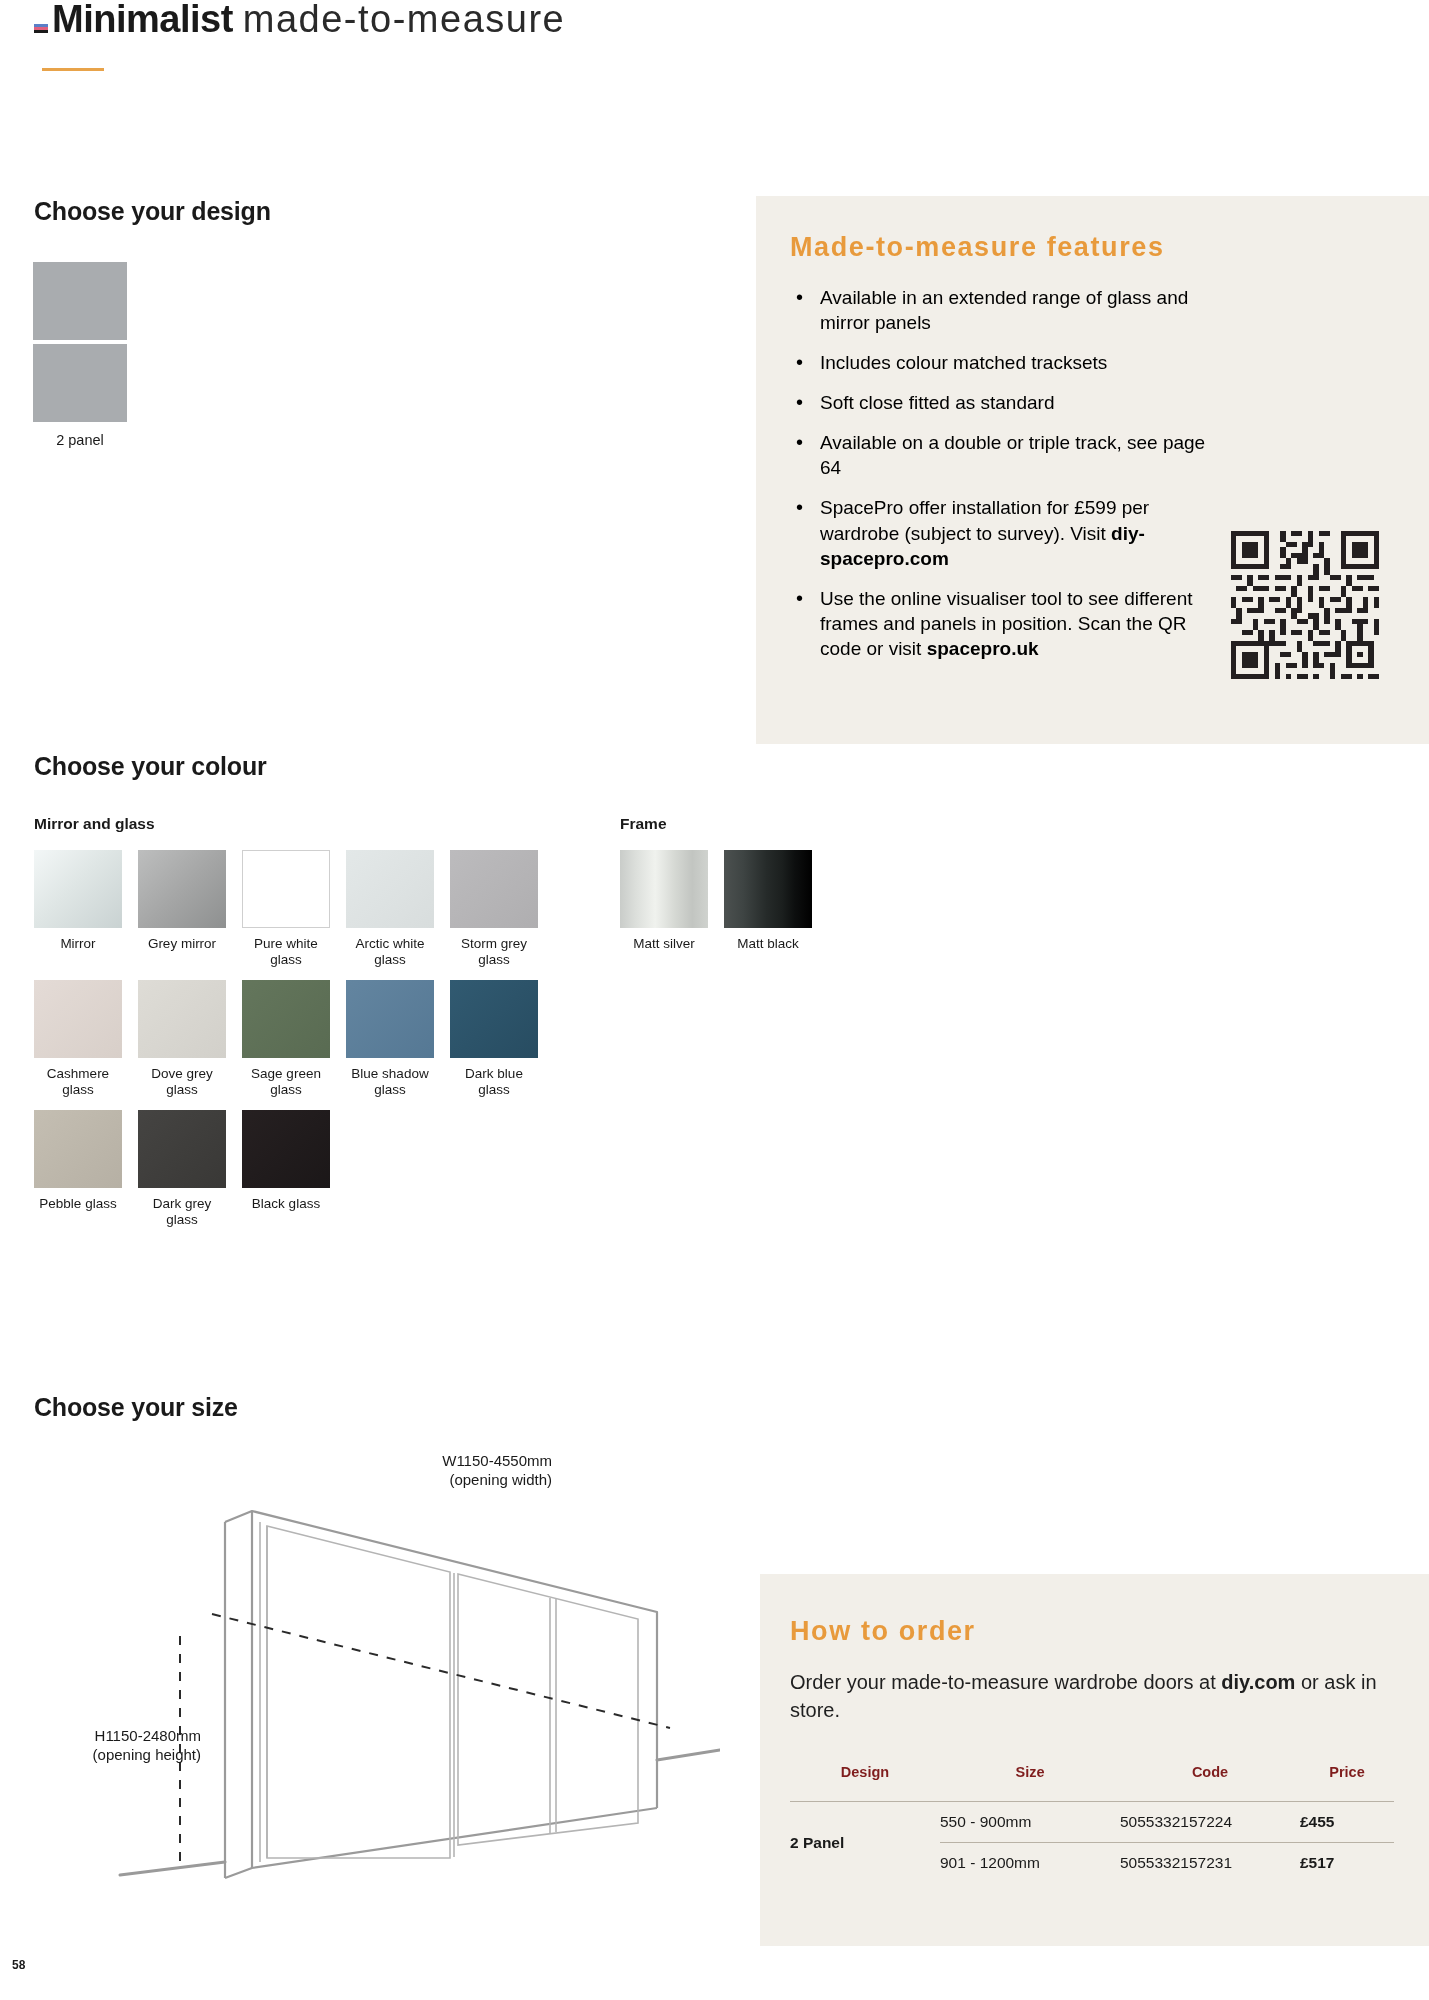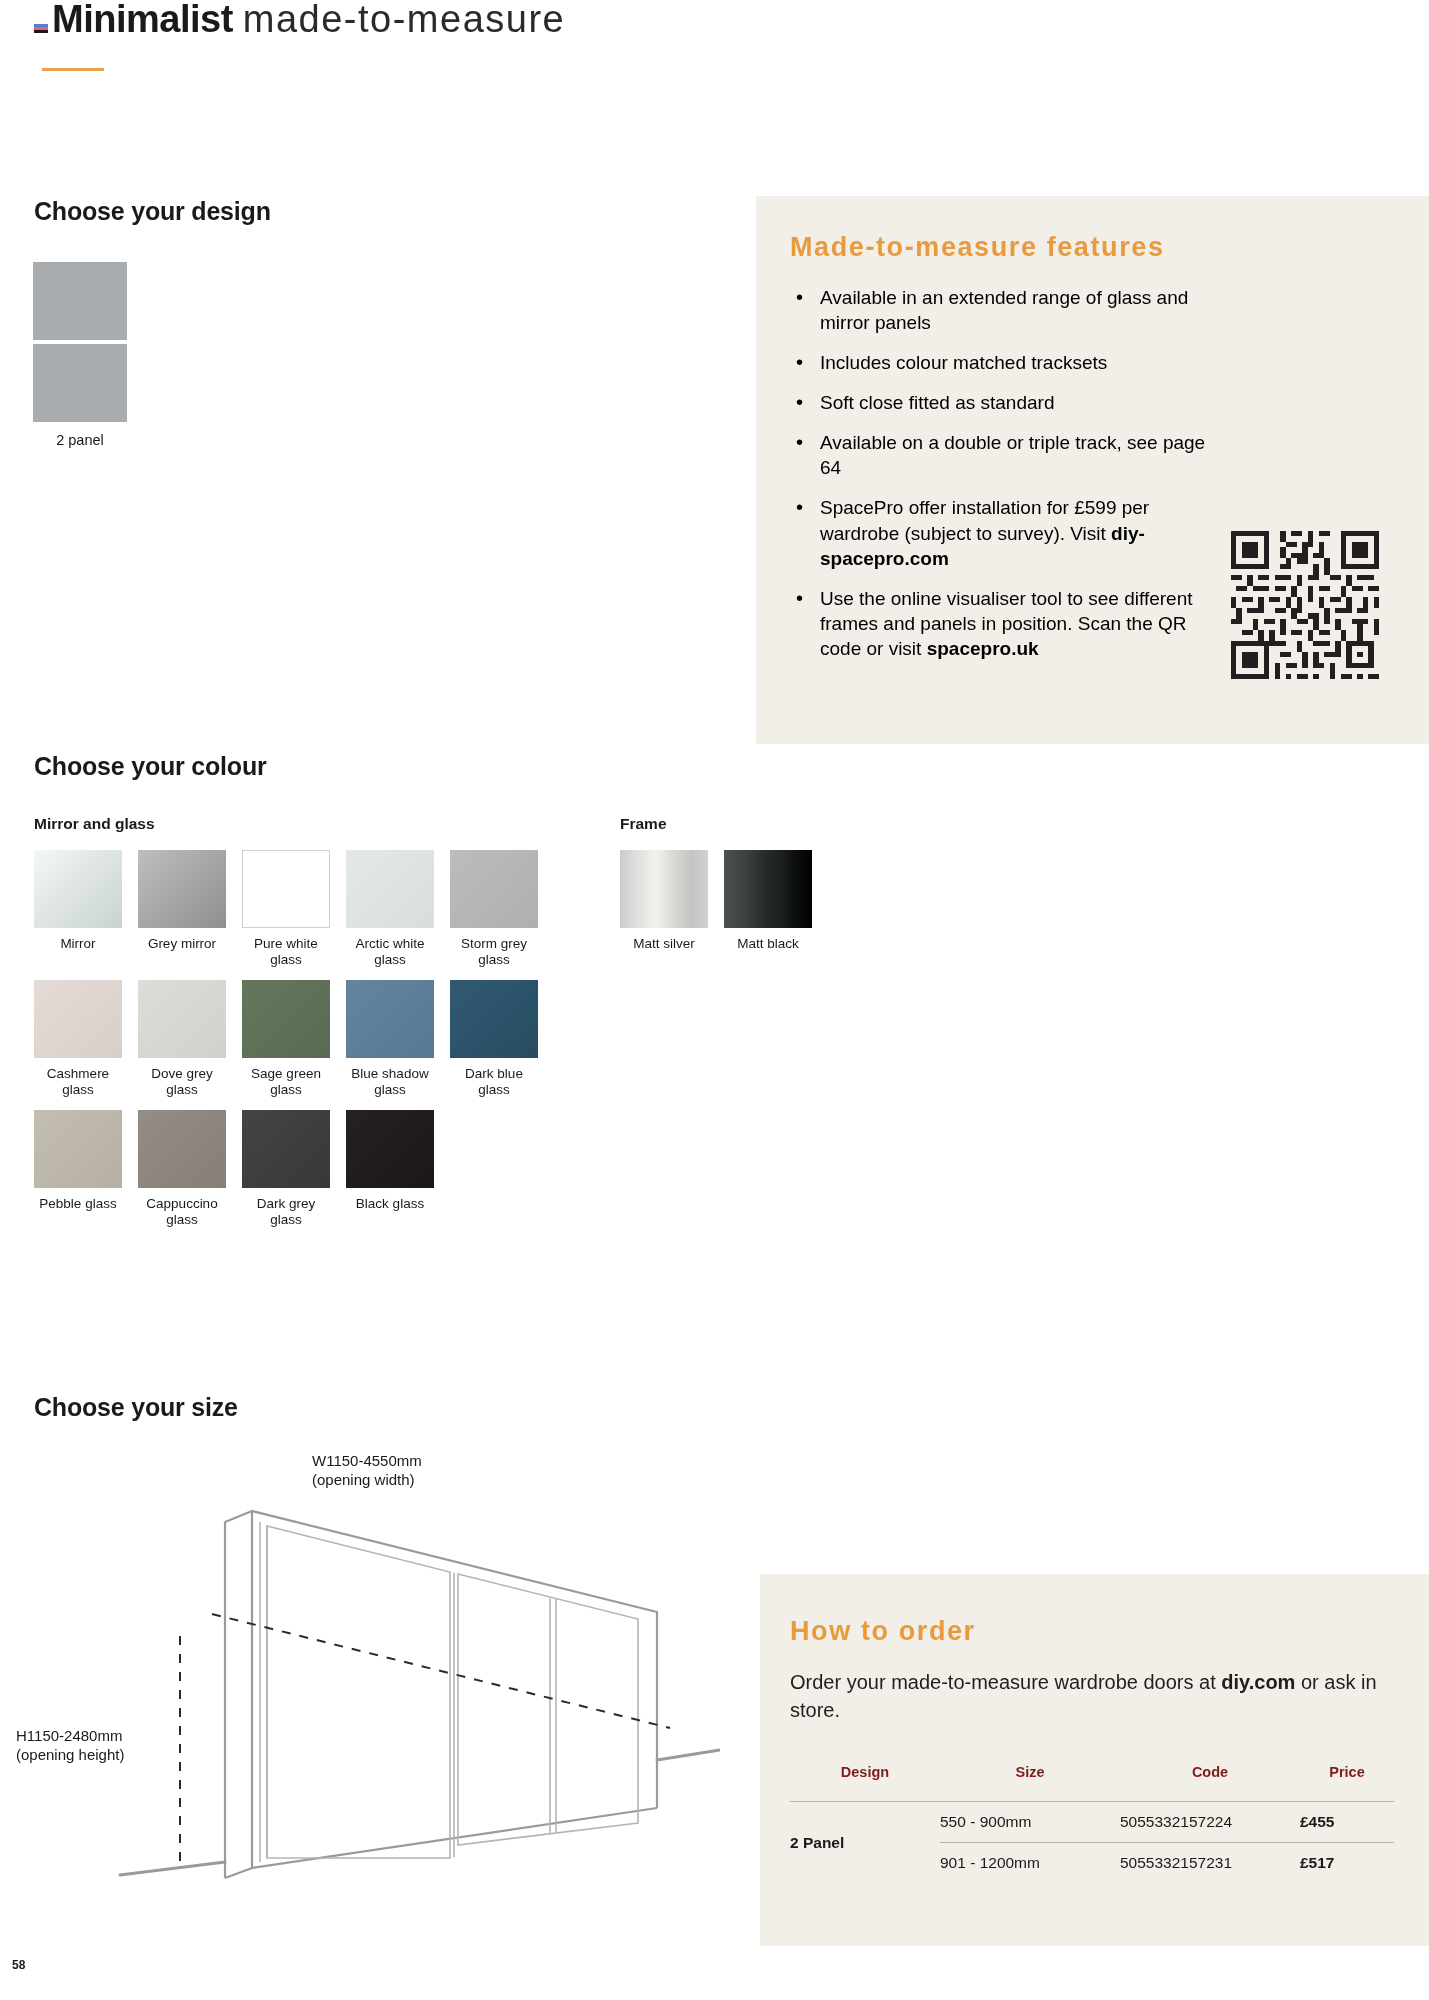--- a/index.html
+++ b/index.html
@@ -71,21 +71,21 @@
   .swatch-name {
     margin-top: 8px; font-size: 13.5px; line-height: 1.18;
     text-align: center; width: 88px; color: #1a1a1a;
   }
   .frame-grid { position: absolute; display: flex; gap: 16px; }
   .frame-cell { width: 88px; }
 
   
   .size-diagram { position: absolute; left: 20px; top: 1438px; width: 700px; height: 500px; }
   .dim-label {
-    position: absolute; font-size: 15px; line-height: 1.25; text-align: left; color: #1a1a1a;
+    position: absolute; font-size: 15px; line-height: 1.25; text-align: right; color: #1a1a1a;
   }
 
   
   .order {
     position: absolute; left: 760px; top: 1574px;
     width: 669px; height: 372px;
     background: #f2efe9;
     padding: 42px 0 0 30px;
   }
   .order h3 {
@@ -306,24 +306,20 @@
       </div>
       <div class="swatch-cell">
         <div class="swatch" style="background: linear-gradient(135deg, rgb(49, 90, 113) 0%, rgb(39, 76, 97) 100%);"></div>
         <div class="swatch-name">Dark blue glass</div>
       </div>
       <div class="swatch-cell">
         <div class="swatch" style="background: linear-gradient(135deg, rgb(196, 190, 178) 0%, rgb(182, 176, 164) 100%);"></div>
         <div class="swatch-name">Pebble glass</div>
       </div>
       <div class="swatch-cell">
-        <div class="swatch" style="background: linear-gradient(135deg, rgb(147, 141, 133) 0%, rgb(133, 127, 119) 100%);"></div>
-        <div class="swatch-name">Cappuccino glass</div>
-      </div>
-      <div class="swatch-cell">
         <div class="swatch" style="background: linear-gradient(135deg, rgb(69, 68, 66) 0%, rgb(57, 56, 54) 100%);"></div>
         <div class="swatch-name">Dark grey glass</div>
       </div>
       <div class="swatch-cell">
         <div class="swatch" style="background: linear-gradient(135deg, rgb(38, 32, 33) 0%, rgb(27, 23, 24) 100%);"></div>
         <div class="swatch-name">Black glass</div>
       </div>
     </div>
   <div class="frame-grid" id="frame-grid" style="left:620px; top:850px;">
       <div class="frame-cell">

